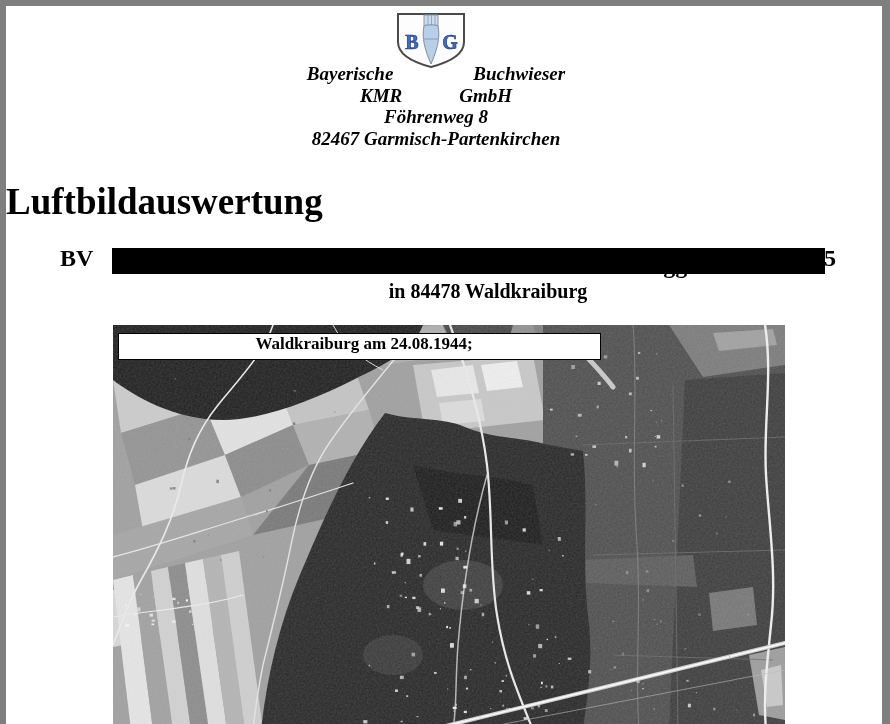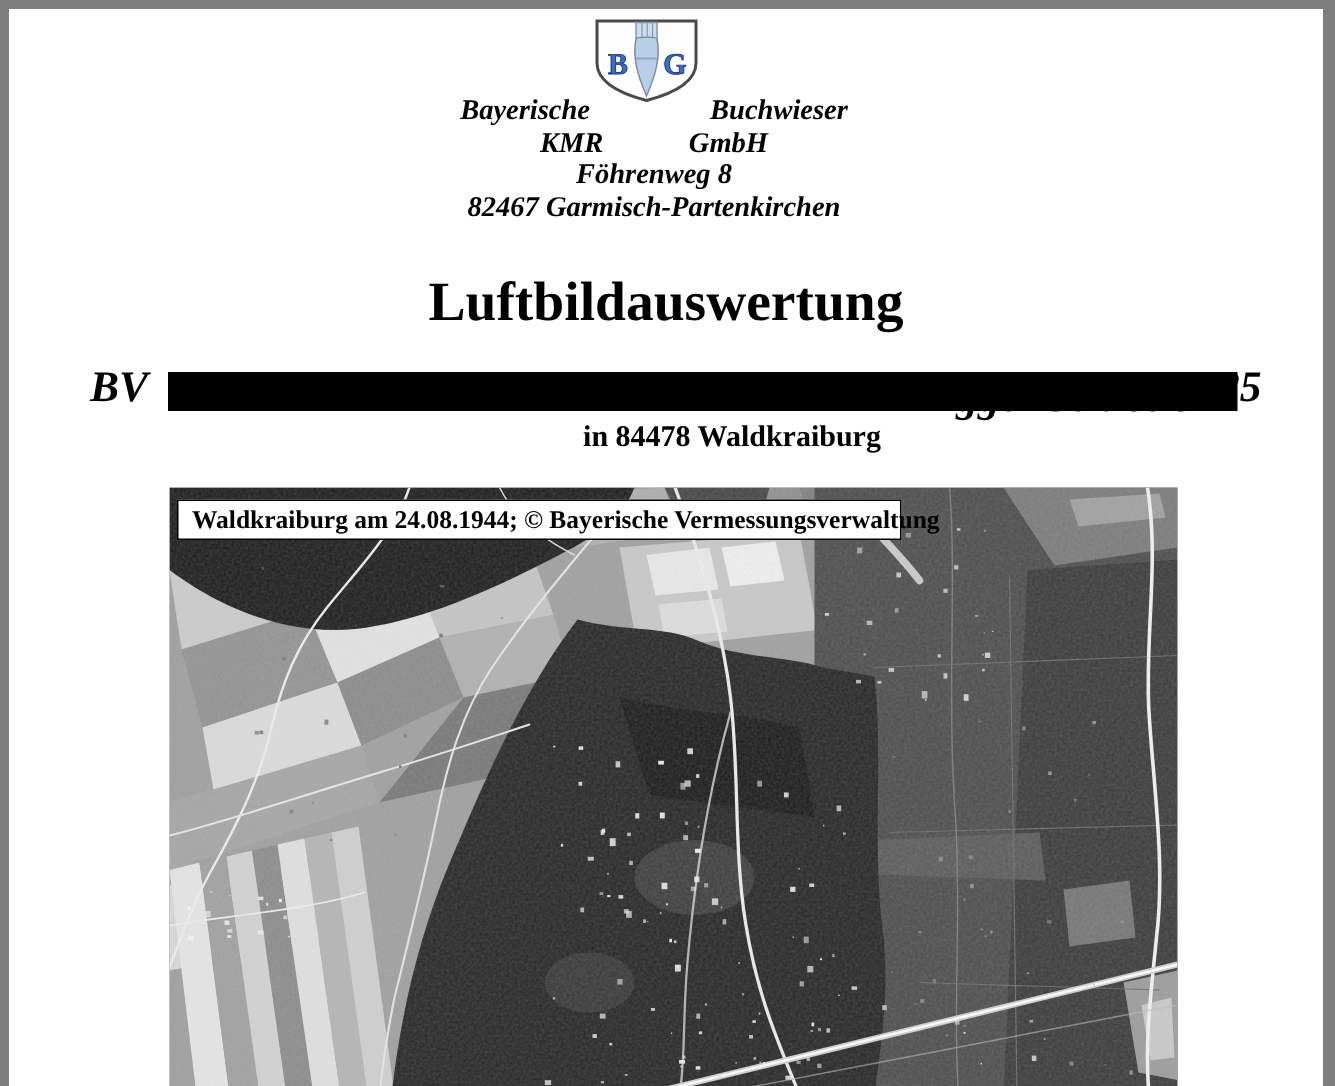--- a/index.html
+++ b/index.html
@@ -8,36 +8,36 @@
   .page{position:absolute;left:6px;top:6px;width:876px;height:740px;background:#ffffff;color:#000;}
 
   
   .letterhead{position:absolute;top:0;left:0;width:100%;text-align:center;transform:translateX(-8px);}
   .shield{position:absolute;left:50%;top:6px;margin-left:-5px;transform:translateX(-50%);}
   .lh-lines{padding-top:57px;font-style:italic;font-weight:bold;font-size:19px;line-height:21.5px;}
   .gap1{display:inline-block;width:80px;}
   .gap2{display:inline-block;width:57px;}
 
   
-  .doc-title{position:absolute;top:174px;left:0;width:100%;text-align:center;
+  .doc-title{position:absolute;top:174px;left:0;width:100%;text-align:left;
              font-weight:bold;font-size:37px;line-height:44px;}
-  .bv{position:absolute;top:234px;left:54px;width:790px;height:52px;font-weight:bold;font-size:29px;line-height:36px;font-style:italic;}
+  .bv{position:absolute;top:234px;left:54px;width:790px;height:52px;font-weight:bold;font-size:24px;line-height:36px;}
   .bv-prefix{position:absolute;left:0;top:0;}
   .bv-peek{position:absolute;right:36px;top:11px;line-height:28px;white-space:nowrap;}
   .bv-bar{position:absolute;left:52px;top:8px;width:713px;height:26px;background:#000;}
   .bv-tail{position:absolute;left:752px;top:0;}
   .subtitle{position:absolute;top:268px;left:0;width:100%;text-align:center;
             font-weight:bold;font-size:20px;line-height:34px;margin-left:44px;}
 
   
   .photo{position:absolute;left:107px;top:319px;width:672px;height:405px;overflow:hidden;background:#8f8f8f;}
   .photo svg{display:block;}
   .caption{position:absolute;left:5px;top:8px;width:483px;height:27px;background:#fff;border:1px solid #000;
-           display:flex;align-items:center;gap:4px;padding-left:9px;box-sizing:border-box;
-           font-weight:bold;font-size:17px;white-space:nowrap;}
+           display:flex;align-items:center;gap:17px;padding-left:9px;box-sizing:border-box;
+           font-weight:bold;font-size:17px;white-space:nowrap;flex-direction:column;}
 </style>
 </head>
 <body>
 
 <div class="stage">
   <div class="page">
 
     <div class="letterhead">
       <svg class="shield" width="72" height="58" viewBox="0 0 72 58">
         <path d="M3,2 H69 V30 C69,42 55,50 36,55 C17,50 3,42 3,30 Z" fill="#fdfdfd" stroke="#4a4a4a" stroke-width="2"></path>
@@ -355,18 +355,17 @@
             <rect x="94.8" y="209.4" width="0.9" height="1.3" fill="#6f6f6f" opacity="0.68"></rect>
             <rect x="78.6" y="99.6" width="1.0" height="0.7" fill="#6f6f6f" opacity="0.89"></rect>
             <rect x="103.3" y="154.7" width="2.6" height="3.4" fill="#6f6f6f" opacity="0.80"></rect>
           </g>
 
         <rect x="0" y="0" width="672" height="405" filter="url(#grain)" opacity="0.45"></rect>
       </svg>
 
       <div class="caption">
         <span>Waldkraiburg am 24.08.1944;</span>
-        <span>© Bayerische Vermessungsverwaltung</span>
       </div>
     </div>
 
   </div>
 </div>
 
 </body></html>

